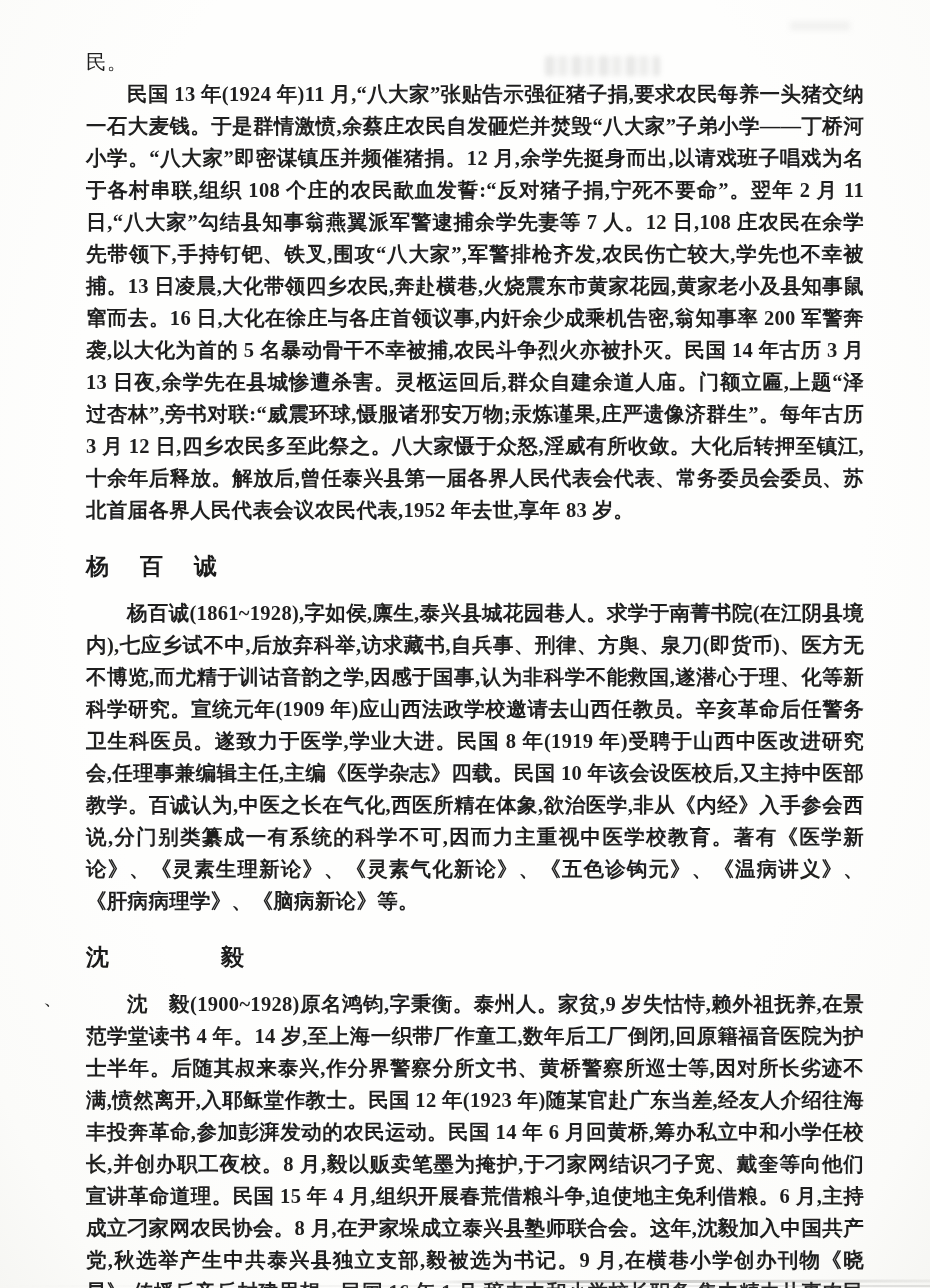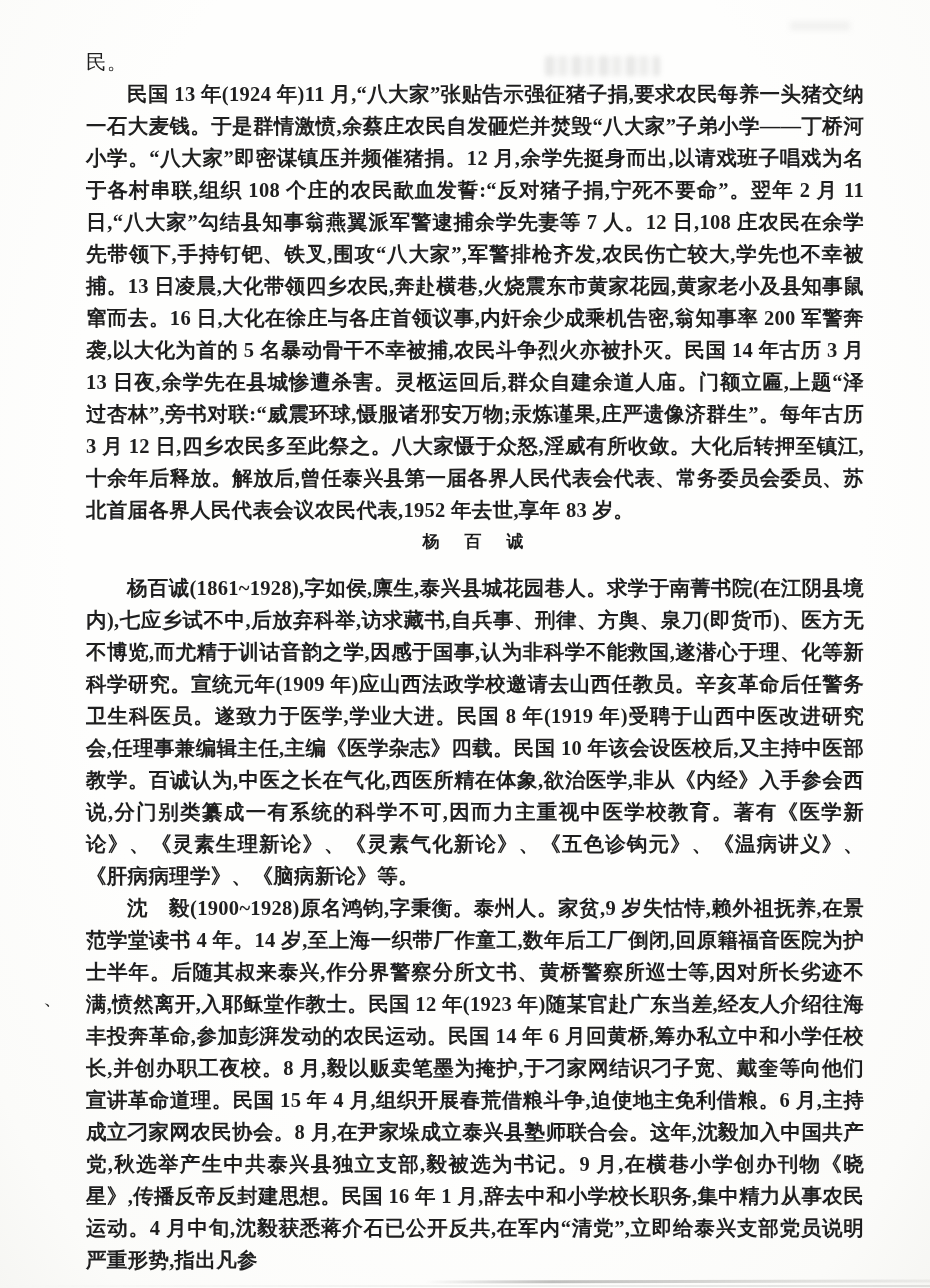--- a/index.html
+++ b/index.html
@@ -33,24 +33,23 @@
     letter-spacing: 0.3px;
   }
   p.body {
     margin: 0;
   }
   p.body.indent {
     text-indent: 2em;
     font-weight: bold;
   }
   h2.section-heading {
-    margin: 0 0 14px 0;
-    font-size: 17px;
+    margin: 25px 0 14px 0;
+    font-size: 23px;
     font-weight: bold;
-    text-align: center;
     letter-spacing: 4px;
     line-height: 32px;
     color: #1b1b1b;
   }
   
   .smudge {
     position: absolute;
     left: 545px;
     top: 56px;
     width: 115px;
@@ -127,20 +126,21 @@
   <main class="text-column">
 
     <p class="body">民。</p>
 
     <p class="body indent">民国 13 年(1924 年)11 月,“八大家”张贴告示强征猪子捐,要求农民每养一头猪交纳一石大麦钱。于是群情激愤,余蔡庄农民自发砸烂并焚毁“八大家”子弟小学——丁桥河小学。“八大家”即密谋镇压并频催猪捐。12 月,余学先挺身而出,以请戏班子唱戏为名于各村串联,组织 108 个庄的农民歃血发誓:“反对猪子捐,宁死不要命”。翌年 2 月 11 日,“八大家”勾结县知事翁燕翼派军警逮捕余学先妻等 7 人。12 日,108 庄农民在余学先带领下,手持钉钯、铁叉,围攻“八大家”,军警排枪齐发,农民伤亡较大,学先也不幸被捕。13 日凌晨,大化带领四乡农民,奔赴横巷,火烧震东市黄家花园,黄家老小及县知事鼠窜而去。16 日,大化在徐庄与各庄首领议事,内奸余少成乘机告密,翁知事率 200 军警奔袭,以大化为首的 5 名暴动骨干不幸被捕,农民斗争烈火亦被扑灭。民国 14 年古历 3 月 13 日夜,余学先在县城惨遭杀害。灵柩运回后,群众自建余道人庙。门额立匾,上题“泽过杏林”,旁书对联:“威震环球,慑服诸邪安万物;汞炼谨果,庄严遗像济群生”。每年古历 3 月 12 日,四乡农民多至此祭之。八大家慑于众怒,淫威有所收敛。大化后转押至镇江,十余年后释放。解放后,曾任泰兴县第一届各界人民代表会代表、常务委员会委员、苏北首届各界人民代表会议农民代表,1952 年去世,享年 83 岁。</p>
 
     <h2 class="section-heading">杨　百　诚</h2>
 
     <p class="body indent">杨百诚(1861~1928),字如侯,廪生,泰兴县城花园巷人。求学于南菁书院(在江阴县境内),七应乡试不中,后放弃科举,访求藏书,自兵事、刑律、方舆、泉刀(即货币)、医方无不博览,而尤精于训诂音韵之学,因感于国事,认为非科学不能救国,遂潜心于理、化等新科学研究。宣统元年(1909 年)应山西法政学校邀请去山西任教员。辛亥革命后任警务卫生科医员。遂致力于医学,学业大进。民国 8 年(1919 年)受聘于山西中医改进研究会,任理事兼编辑主任,主编《医学杂志》四载。民国 10 年该会设医校后,又主持中医部教学。百诚认为,中医之长在气化,西医所精在体象,欲治医学,非从《内经》入手参会西说,分门别类纂成一有系统的科学不可,因而力主重视中医学校教育。著有《医学新论》、《灵素生理新论》、《灵素气化新论》、《五色诊钩元》、《温病讲义》、《肝病病理学》、《脑病新论》等。</p>
 
+    <h2 class="section-heading">沈　　　　毅</h2>
 
     <p class="body indent">沈　毅(1900~1928)原名鸿钧,字秉衡。泰州人。家贫,9 岁失怙恃,赖外祖抚养,在景范学堂读书 4 年。14 岁,至上海一织带厂作童工,数年后工厂倒闭,回原籍福音医院为护士半年。后随其叔来泰兴,作分界警察分所文书、黄桥警察所巡士等,因对所长劣迹不满,愤然离开,入耶稣堂作教士。民国 12 年(1923 年)随某官赴广东当差,经友人介绍往海丰投奔革命,参加彭湃发动的农民运动。民国 14 年 6 月回黄桥,筹办私立中和小学任校长,并创办职工夜校。8 月,毅以贩卖笔墨为掩护,于刁家网结识刁子宽、戴奎等向他们宣讲革命道理。民国 15 年 4 月,组织开展春荒借粮斗争,迫使地主免利借粮。6 月,主持成立刁家网农民协会。8 月,在尹家垛成立泰兴县塾师联合会。这年,沈毅加入中国共产党,秋选举产生中共泰兴县独立支部,毅被选为书记。9 月,在横巷小学创办刊物《晓星》,传播反帝反封建思想。民国 16 年 1 月,辞去中和小学校长职务,集中精力从事农民运动。4 月中旬,沈毅获悉蒋介石已公开反共,在军内“清党”,立即给泰兴支部党员说明严重形势,指出凡参</p>
 
   </main>
 
   <span class="stray-mark">、</span>
 
   <div class="bottom-shadow"></div>
   <div class="bottom-shadow-2"></div>
 

